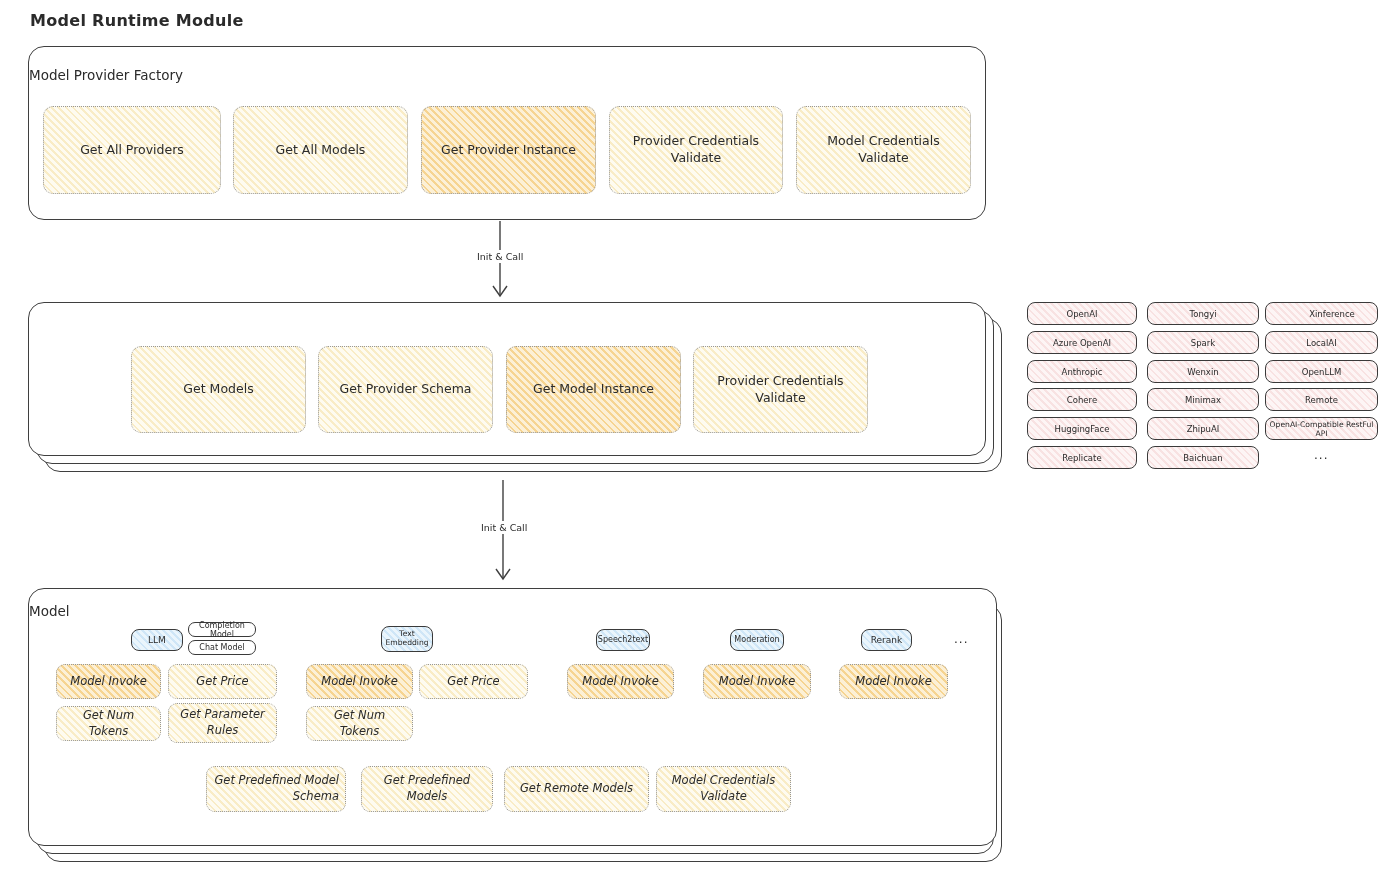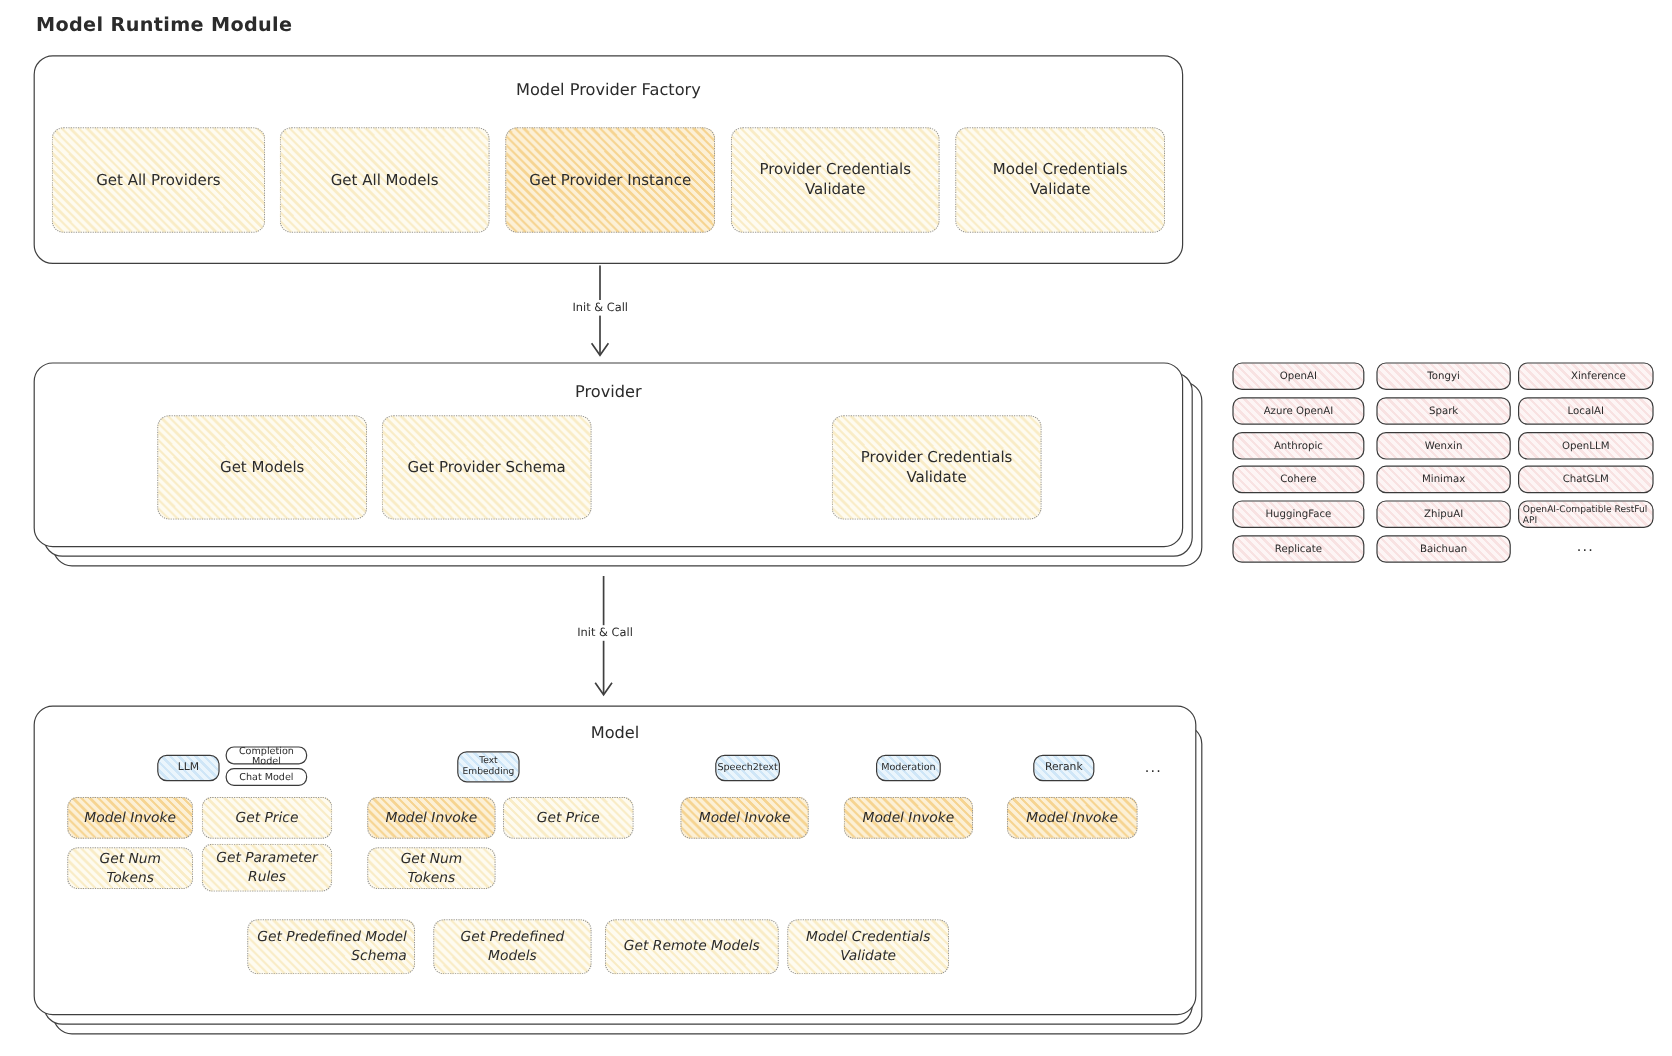--- a/index.html
+++ b/index.html
@@ -10,35 +10,35 @@
   .abs { position:absolute; }
 
   .page-title { font-size:16px; font-weight:bold; letter-spacing:.3px; }
 
   .big-box {
     position:absolute; background:#fff; border:1.4px solid #3f3f3f; border-radius:16px;
   }
   .stack-card {
     position:absolute; background:#fff; border:1.4px solid #3f3f3f; border-radius:16px;
   }
-  .box-header { position:absolute; left:0; right:0; text-align:center; font-size:13.5px; }
+  .box-header { position:absolute; left:0; right:0; font-size:13.5px; }
 
   .btn {
     position:absolute; border:1.6px dotted #979797; border-radius:10px;
     display:flex; align-items:center; justify-content:center; text-align:center;
     font-size:12.5px; line-height:1.35; padding:2px 6px; box-sizing:border-box;
   }
   .btn-yellow { background:repeating-linear-gradient(45deg,#f9ecc6 0px,#f9ecc6 2px,#fefbf0 2px,#fefbf0 5px); }
   .btn-orange { background:repeating-linear-gradient(45deg,#f6d491 0px,#f6d491 2px,#fcf0d6 2px,#fcf0d6 5px); }
   .btn-sm { font-size:11.5px; border-radius:9px;font-style:italic; }
 
   .chip {
     position:absolute; border:1.3px solid #3a3a3a; border-radius:8px;
     background:repeating-linear-gradient(45deg,#f8e2e2 0px,#f8e2e2 2px,#fdf5f5 2px,#fdf5f5 5px);
-    display:flex; align-items:center; justify-content:center; text-align:left;
+    display:flex; align-items:center; justify-content:center; text-align:center;
     font-size:8.5px; box-sizing:border-box; padding:0 3px;
   }
   .tag-blue {
     position:absolute; border:1.3px solid #3a3a3a; border-radius:8px;
     background:repeating-linear-gradient(45deg,#cfe6f7 0px,#cfe6f7 2px,#eaf5fc 2px,#eaf5fc 5px);
     display:flex; align-items:center; justify-content:center; text-align:center;
     font-size:9px; line-height:1.15; box-sizing:border-box; padding:0 3px;
   }
   .tag-white {
     position:absolute; border:1.2px solid #3a3a3a; border-radius:7px; background:#fff;
@@ -68,23 +68,23 @@
 
   <svg class="abs" style="left:489px; top:221px;" width="22" height="78" viewBox="0 0 22 78">
     <line x1="11" y1="0" x2="11" y2="74" stroke="#3f3f3f" stroke-width="1.4"></line>
     <polyline points="4,65 11,75 18,65" fill="none" stroke="#3f3f3f" stroke-width="1.4"></polyline>
   </svg>
   <div class="arrow-label" style="left:473px; top:250px;">Init &amp; Call</div>
 
   <div class="stack-card" style="left:44px; top:318px; width:956px; height:152px;"></div>
   <div class="stack-card" style="left:36px; top:310px; width:956px; height:152px;"></div>
   <div class="big-box" style="left:28px; top:302px; width:956px; height:152px;">
-    <div class="box-header" style="top:16px;">Provider</div>
     <div class="btn btn-yellow" style="left:102px; top:43px; width:175px; height:87px;">Get Models</div>
     <div class="btn btn-yellow" style="left:289px; top:43px; width:175px; height:87px;">Get Provider Schema</div>
+    <div class="btn btn-orange" style="left:477px; top:43px; width:175px; height:87px;">Get Model Instance</div>
     <div class="btn btn-yellow" style="left:664px; top:43px; width:175px; height:87px;">Provider Credentials Validate</div>
   </div>
 
   <div>
 
     <div class="chip" style="left:1027px; top:302px; width:110px; height:23px;">OpenAI</div>
     <div class="chip" style="left:1027px; top:331px; width:110px; height:23px;">Azure OpenAI</div>
     <div class="chip" style="left:1027px; top:360px; width:110px; height:23px;">Anthropic</div>
     <div class="chip" style="left:1027px; top:388px; width:110px; height:23px;">Cohere</div>
     <div class="chip" style="left:1027px; top:417px; width:110px; height:23px;">HuggingFace</div>
@@ -93,21 +93,21 @@
     <div class="chip" style="left:1147px; top:302px; width:112px; height:23px;">Tongyi</div>
     <div class="chip" style="left:1147px; top:331px; width:112px; height:23px;">Spark</div>
     <div class="chip" style="left:1147px; top:360px; width:112px; height:23px;">Wenxin</div>
     <div class="chip" style="left:1147px; top:388px; width:112px; height:23px;">Minimax</div>
     <div class="chip" style="left:1147px; top:417px; width:112px; height:23px;">ZhipuAI</div>
     <div class="chip" style="left:1147px; top:446px; width:112px; height:23px;">Baichuan</div>
 
     <div class="chip" style="left:1265px; top:302px; width:113px; height:23px;padding-left:24px;">Xinference</div>
     <div class="chip" style="left:1265px; top:331px; width:113px; height:23px;">LocalAI</div>
     <div class="chip" style="left:1265px; top:360px; width:113px; height:23px;">OpenLLM</div>
-    <div class="chip" style="left:1265px; top:388px; width:113px; height:23px;">ChatGLM</div>
+    <div class="chip" style="left:1265px; top:388px; width:113px; height:23px;">Remote</div>
     <div class="chip" style="left:1265px; top:417px; width:113px; height:23px; font-size:7.6px;">OpenAI-Compatible RestFul API</div>
     <div class="dots" style="left:1314px; top:448px;">...</div>
   </div>
 
   <svg class="abs" style="left:492px; top:480px;" width="22" height="102" viewBox="0 0 22 102">
     <line x1="11" y1="0" x2="11" y2="98" stroke="#3f3f3f" stroke-width="1.4"></line>
     <polyline points="4,89 11,99 18,89" fill="none" stroke="#3f3f3f" stroke-width="1.4"></polyline>
   </svg>
   <div class="arrow-label" style="left:477px; top:521px;">Init &amp; Call</div>
 

